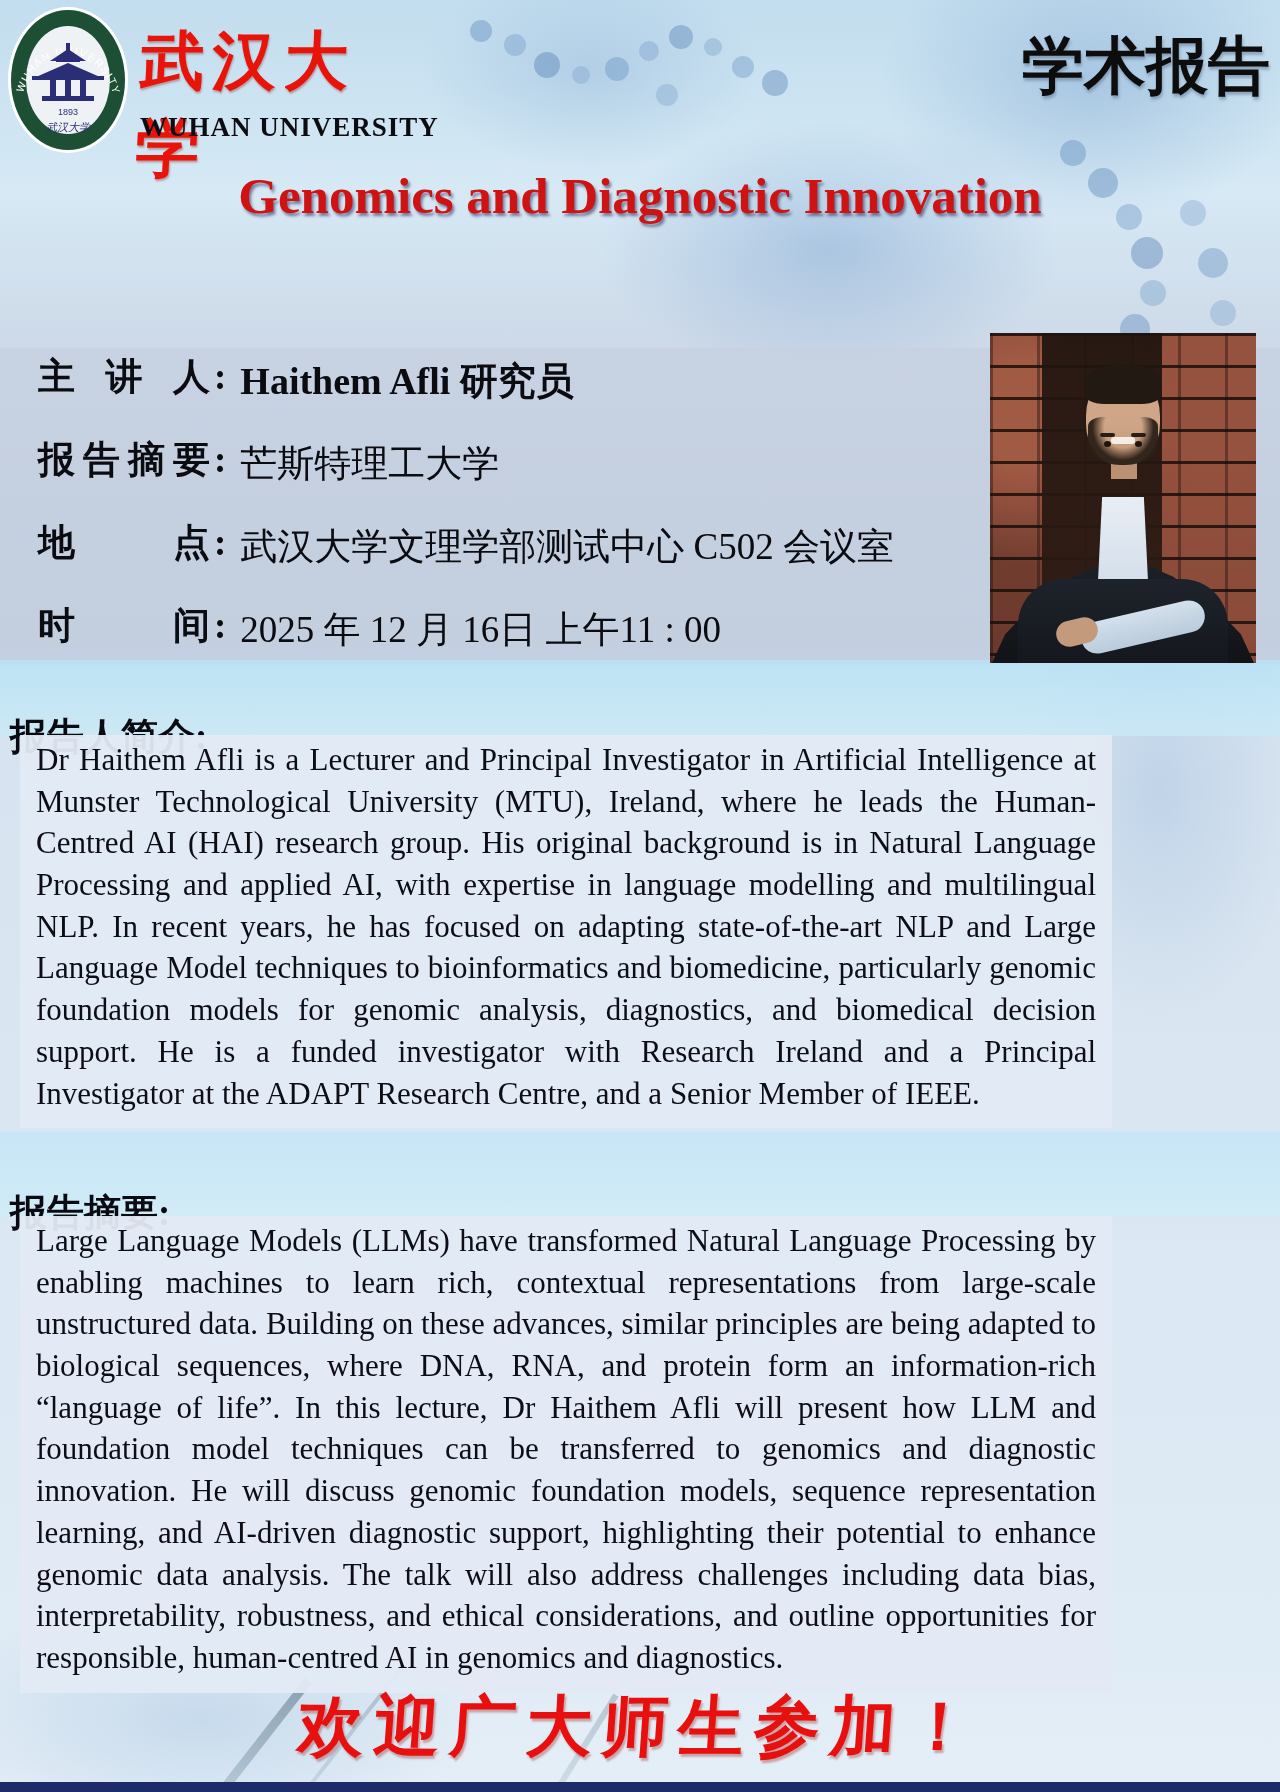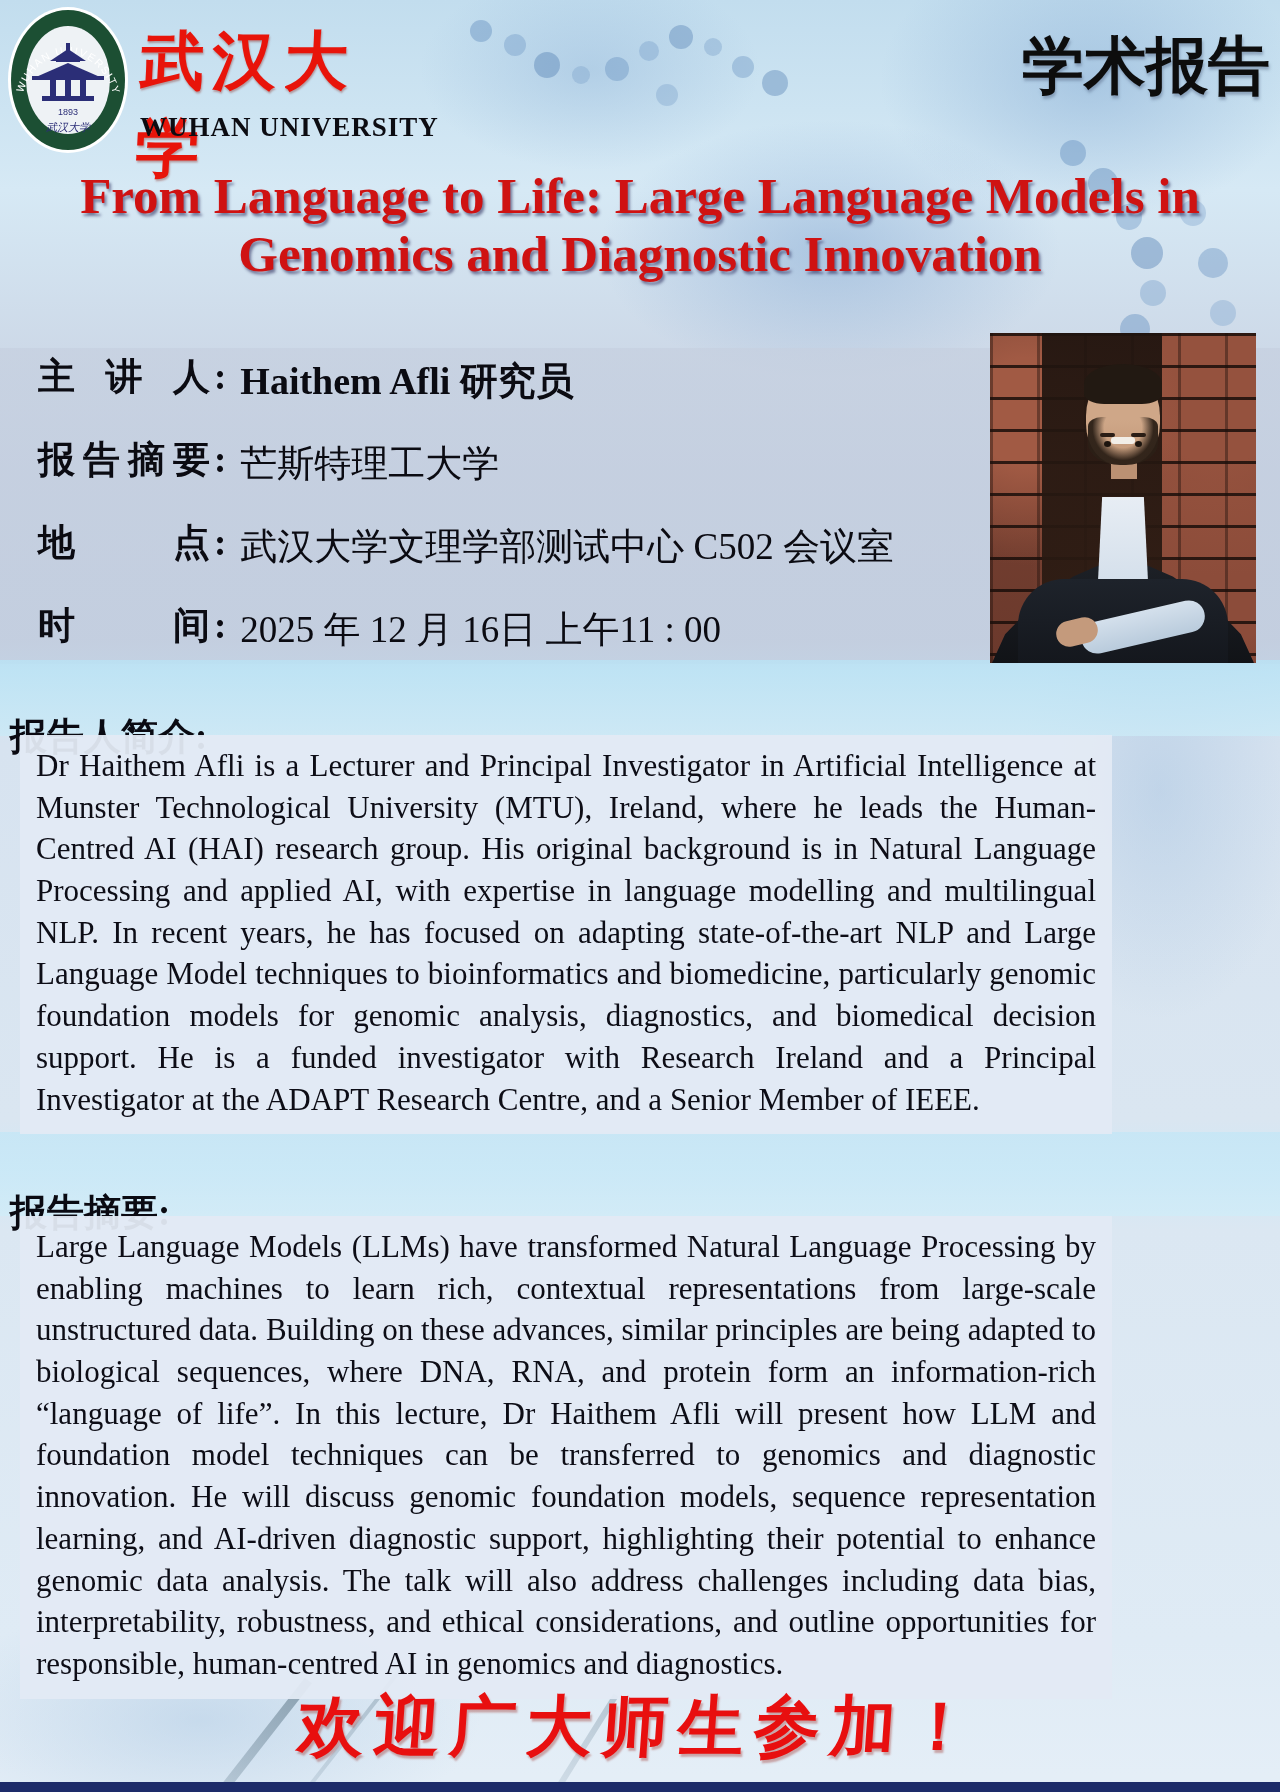--- a/index.html
+++ b/index.html
@@ -85,21 +85,21 @@
   .eye-l{left:114px;top:108px;width:7px;height:6px;z-index:8;background:#1c140e;border-radius:50%;}
   .eye-r{left:145px;top:108px;width:7px;height:6px;z-index:8;background:#1c140e;border-radius:50%;}
   .beard{left:98px;top:84px;width:70px;height:48px;z-index:7;border-radius:20% 20% 46% 46%;
     background:radial-gradient(ellipse at 50% 22%,rgba(60,42,30,0) 38%,rgba(43,31,22,.95) 62%);}
   .mouth{left:121px;top:104px;width:24px;height:7px;z-index:8;background:#f2eee7;border-radius:3px;}
   
   .sec-head{position:absolute;left:10px;font-size:37px;font-weight:600;color:#0a0a12;margin-top:36px;}
   .bio-head{top:676px;}
   .abs-head{top:1152px;}
   .panel{position:absolute;left:20px;width:1092px;background:rgba(227,234,244,.95);
-    padding:10px 16px 14px 16px;font-size:31px;line-height:1.345;text-align:justify;color:#0d0d16;z-index:2;}
+    padding:4px 16px 14px 16px;font-size:31px;line-height:1.345;text-align:justify;color:#0d0d16;z-index:2;}
   .bio-panel{top:735px;}
   .abs-panel{top:1216px;}
   
   .welcome{position:absolute;left:0;top:1682px;width:1280px;text-align:center;font-size:66px;font-weight:bold;
     color:#e80f0f;letter-spacing:10px;transform:skewX(-4deg);text-shadow:2px 3px 2px rgba(150,30,20,.35);z-index:2;}
 </style>
 </head>
 <body>
 
 <div class="poster">
@@ -141,21 +141,20 @@
       <rect x="60" y="38" width="4" height="8"></rect>
     </g>
     <text x="62" y="110" text-anchor="middle" font-size="9" fill="#2b2e77" font-family="Liberation Sans, sans-serif">1893</text>
     <text x="62" y="126" text-anchor="middle" font-size="11" fill="#2b2e77" font-family="Liberation Serif, serif" font-style="italic">武汉大学</text>
   </svg>
   <div class="uni-cn">武汉大学</div>
   <div class="uni-en">WUHAN UNIVERSITY</div>
   <div class="banner-label">学术报告</div>
 
   <div class="title">
-    <div>From Language to Life: Large Language Models in</div>
     <div>Genomics and Diagnostic Innovation</div>
   </div>
 
   <div class="info">
     <div class="info-row">
       <span class="info-label">主讲人</span>
         <span class="info-colon">:</span>
       <span class="info-value">Haithem Afli 研究员</span>
     </div>
     <div class="info-row">

